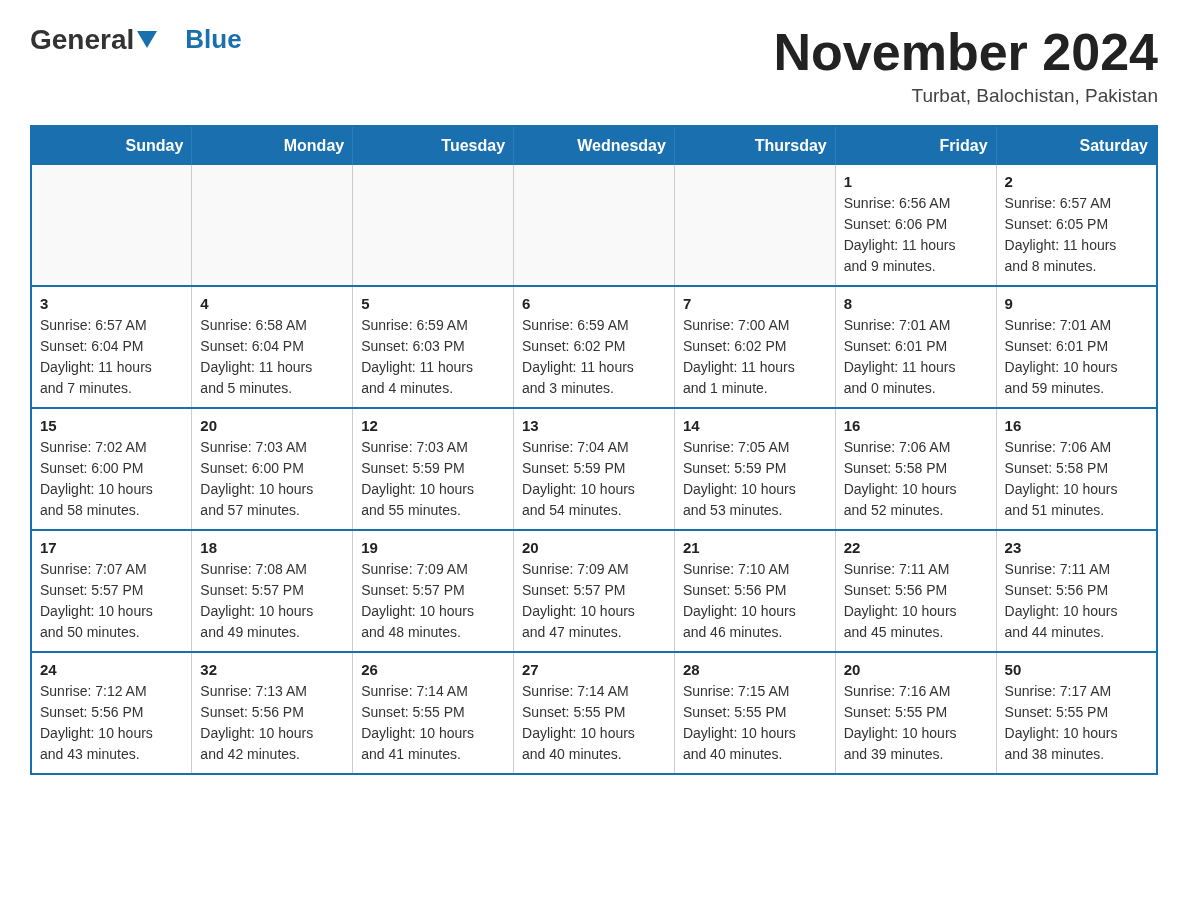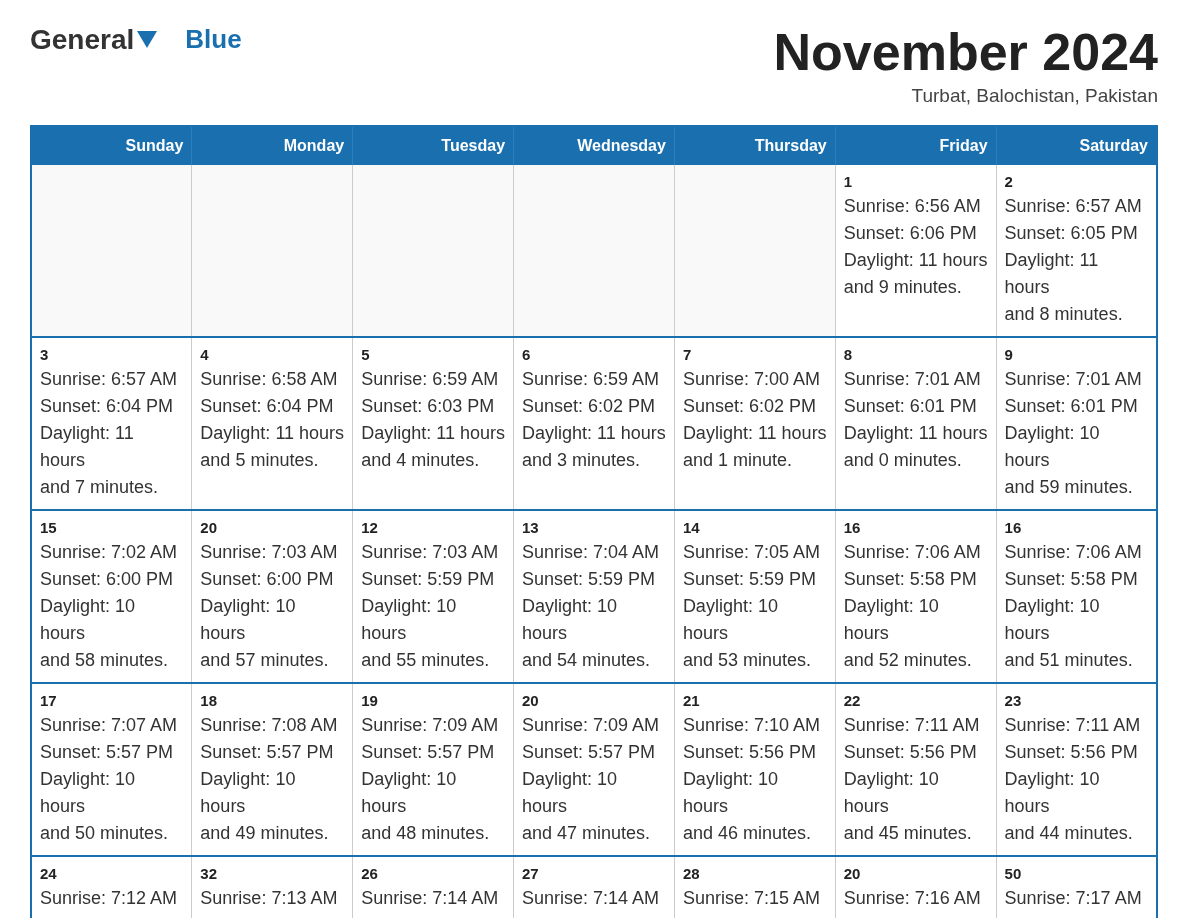--- a/index.html
+++ b/index.html
@@ -58,21 +58,21 @@
       border-bottom: none;
     }
     .day-num {
       font-size: 15px;
       font-weight: bold;
       color: #222;
       display: block;
       margin-bottom: 3px;
     }
     .day-info {
-      font-size: 18px;
+      font-size: 14px;
       color: #333;
       line-height: 1.5;
     }
     .empty-cell {
       background: #f9f9f9;
     }
     .logo-general-row {
       display: flex;
       align-items: center;
     }

